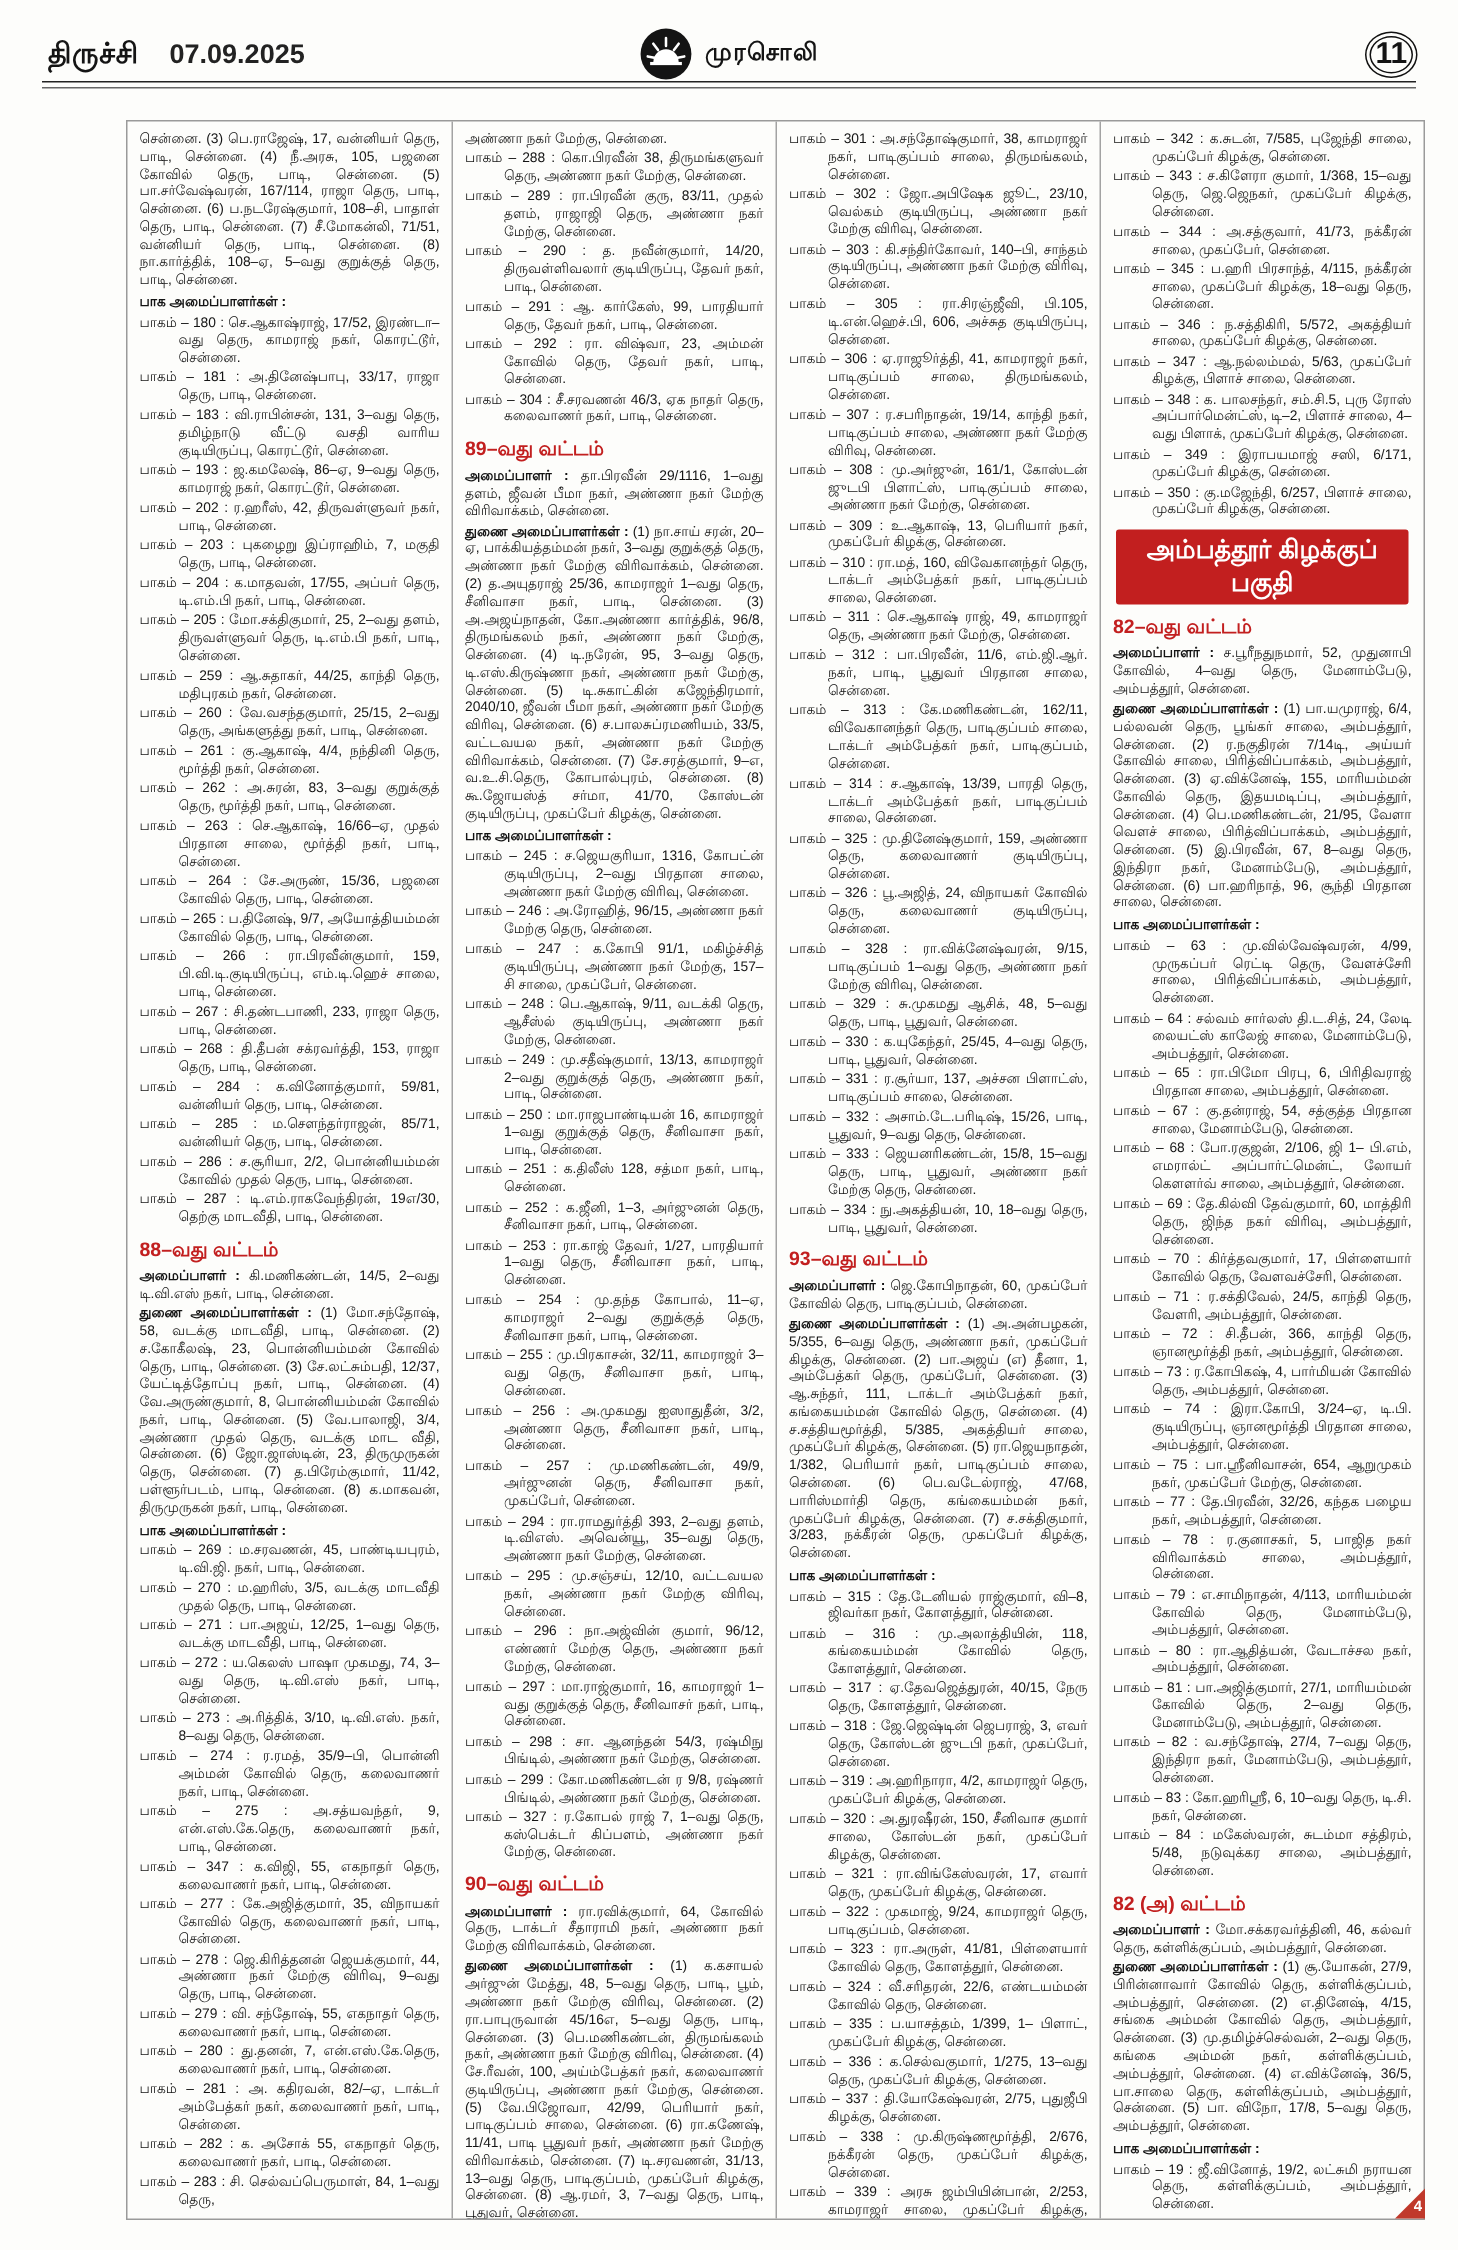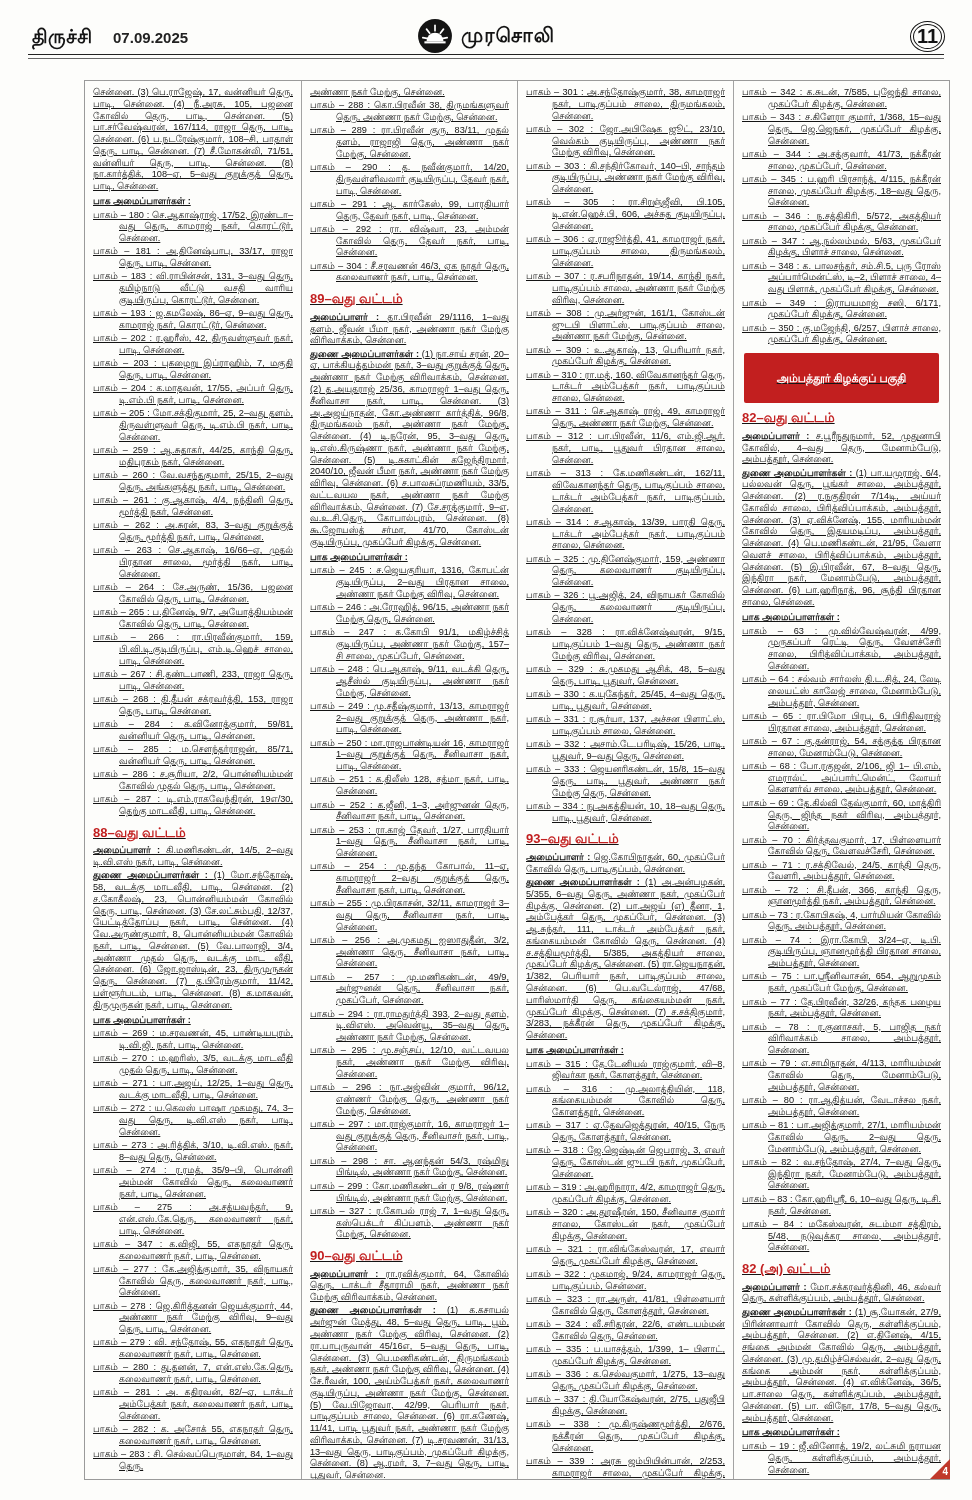--- a/index.html
+++ b/index.html
@@ -9,49 +9,48 @@
     color:#141414;position:relative;overflow:hidden;
   }
   .page{position:absolute;inset:0;}
 
   
   header{position:absolute;top:18px;left:28px;right:28px;height:48px;}
   .hrule{position:absolute;left:0;right:0;top:36px;border-top:1.6px solid #222;}
   .hrule2{position:absolute;left:0;right:0;top:40px;border-top:.6px solid #666;}
   .hleft{position:absolute;left:4px;top:8px;white-space:nowrap;background:#fdfdfb;padding-right:10px;z-index:2;}
   .city{font-weight:bold;font-size:19px;letter-spacing:.5px;}
-  .date{font-weight:bold;font-size:15px;margin-left:16px;color:#222;}
+  .date{font-weight:bold;font-size:18px;margin-left:16px;color:#222;}
   .hcenter{position:absolute;left:50%;top:0;transform:translateX(-50%);display:flex;align-items:center;gap:8px;background:#fdfdfb;padding:0 14px;z-index:2;}
   .emblem{width:36px;height:36px;display:block;}
-  .masthead{font-weight:bold;font-size:20px;letter-spacing:1px;}
+  .masthead{font-weight:bold;font-size:16px;letter-spacing:1px;}
   .hright{position:absolute;right:2px;top:6px;background:#fdfdfb;padding-left:10px;z-index:2;}
   .pagenum{display:inline-flex;align-items:center;justify-content:center;width:27px;height:23px;border:1.7px solid #111;border-radius:50%;outline:1.3px solid #111;outline-offset:2.5px;font-weight:bold;font-size:20px;}
 
   
   .content{
     position:absolute;top:80px;left:84px;right:22px;bottom:20px;
     border:1px solid #9a9a9a;
     display:grid;grid-template-columns:repeat(4,1fr);
     background:#fdfdfb;
-    text-decoration:underline;
   }
   .col{padding:6px 8px 4px 8px;font-size:9.2px;line-height:1.28;text-align:justify;overflow:hidden;}
   .col + .col{border-left:1px solid #a3a3a3;}
 
   .col p{margin:0 0 1.5px 0;}
   .col p.e{padding-left:26px;text-indent:-26px;}
   .col p.h{font-weight:bold;margin:3px 0 2px 0;text-align:left;}
   .col p.a b{font-weight:bold;}
   .col p.r{
     color:#c21f1f;font-weight:bold;text-align:left;
     font-size:13px;margin:7px 0 4px 0;text-indent:0;
   }
   .col .b{
     background:#c21f1f;color:#fff;font-weight:bold;text-align:center;
-    font-size:11px;padding:18px 2px;margin:7px 2px 5px 2px;border-radius:2px;
+    font-size:17px;padding:3px 2px;margin:7px 2px 5px 2px;border-radius:2px;
   }
 
   
   .corner{position:absolute;right:22px;bottom:21px;width:0;height:0;
     border-bottom:20px solid #c0392b;border-left:20px solid transparent;}
   .corner span{position:absolute;right:2px;top:7px;color:#fff;font-size:10px;font-weight:bold;}
 </style>
 </head>
 <body>
 

